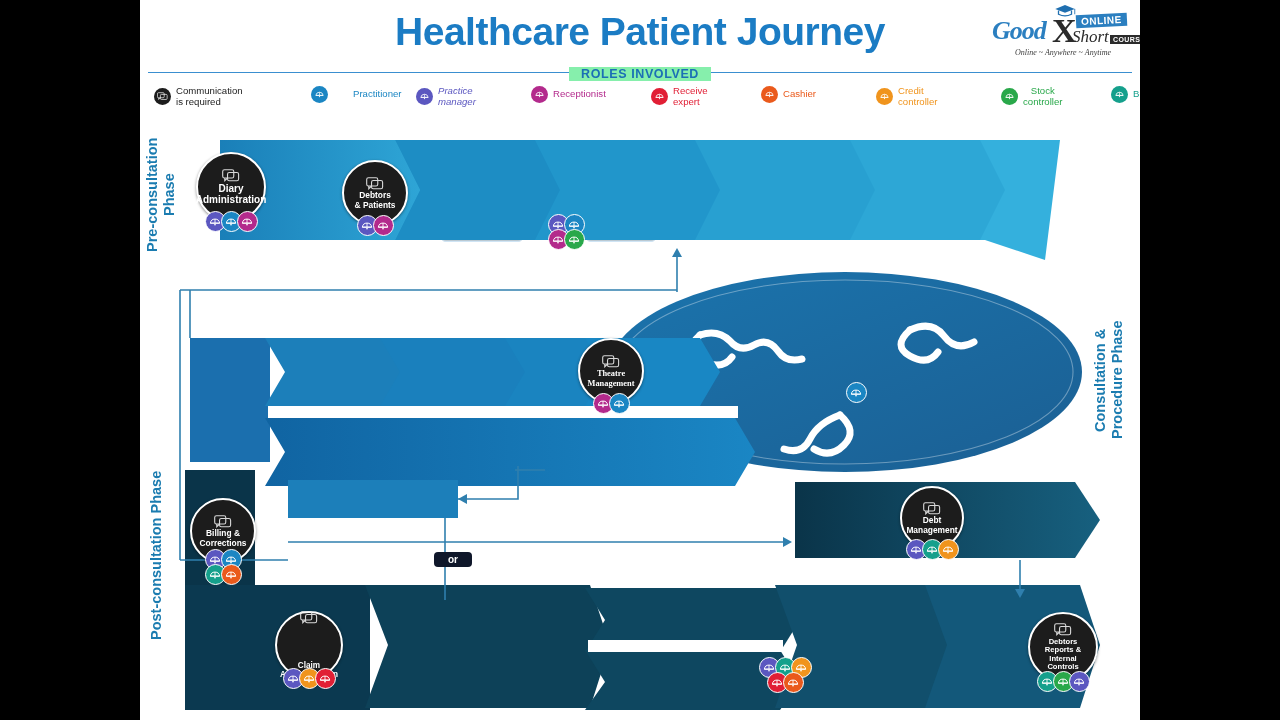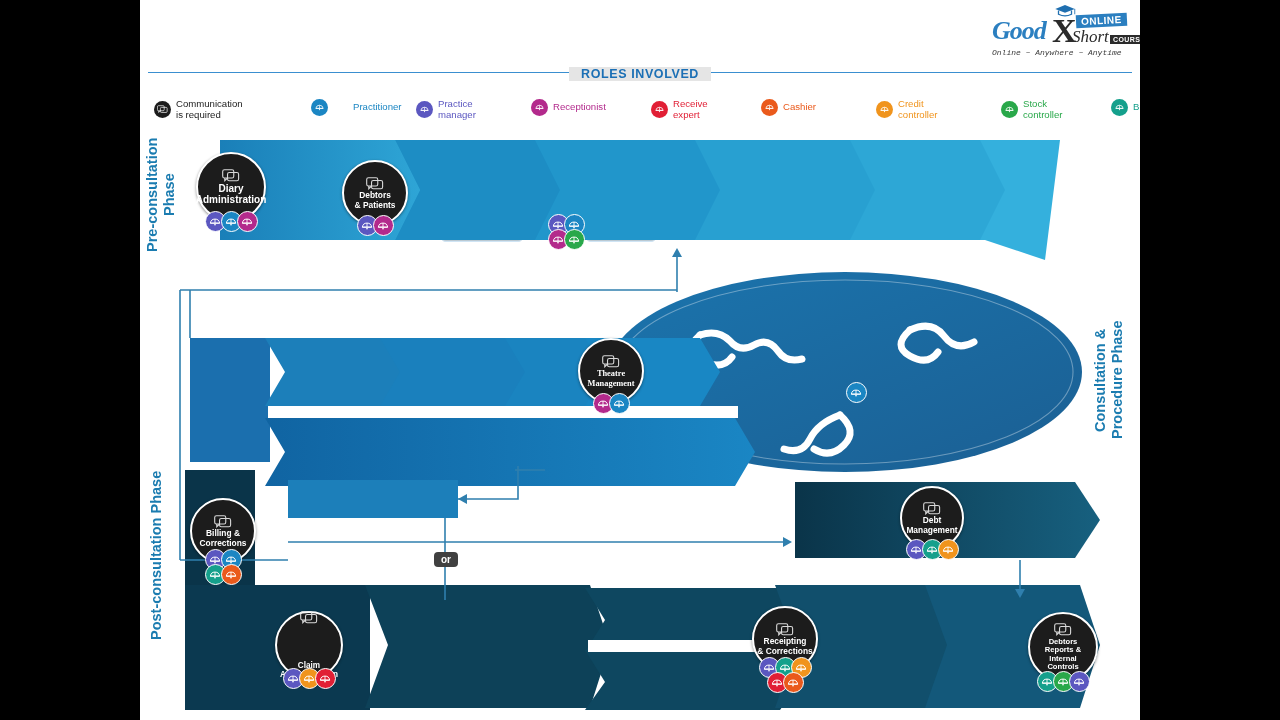--- a/index.html
+++ b/index.html
@@ -9,25 +9,25 @@
   #canvas { position:absolute; left:140px; top:0; width:1000px; height:720px;
             background:#ffffff; overflow:hidden; }
 
   
   .title { position:absolute; left:0; top:10px; width:1000px; text-align:center;
            font-size:39px; font-weight:bold; color:#1b7cc4; letter-spacing:-0.5px;
            font-family:"Liberation Sans", sans-serif; }
   .roles-rule { position:absolute; left:8px; top:72px; width:984px; height:1px;
                 background:#3a8fd0; }
   .roles-label { position:absolute; left:0; top:64px; width:1000px; text-align:center; }
-  .roles-label span { background:#e5e5e5; padding:0 12px; font-size:12.5px; font-weight:bold;
+  .roles-label span { background:#86efac; padding:0 12px; font-size:12.5px; font-weight:bold;
                       color:#1b6fb5; letter-spacing:.6px; }
 
   .legend { position:absolute; left:6px; top:82px; width:990px; height:30px; }
-  .leg { position:absolute; display:flex; align-items:center; gap:5px;margin-top:13px; }
+  .leg { position:absolute; display:flex; align-items:center; gap:5px; }
   .leg .lbl { font-size:9.6px; line-height:1.12; white-space:pre-line; }
   .rolecirc { width:17px; height:17px; border-radius:50%; flex:0 0 auto;
               display:flex; align-items:center; justify-content:center; }
   .rolecirc svg { width:11px; height:11px; }
 
   
   .logo { position:absolute; right:6px; top:4px; width:142px; height:62px; }
   .logo .good { position:absolute; left:0; top:12px; font-size:26px; font-weight:bold;
                 color:#2b7fc0; font-style:italic; letter-spacing:-1px;
                 font-family:"Liberation Serif", serif; }
@@ -35,22 +35,22 @@
                  font-weight:bold; font-family:"Liberation Serif", serif; }
   .logo .cap { position:absolute; left:62px; top:0px; width:22px; height:13px; }
   .logo .online { position:absolute; left:84px; top:10px; background:#2b7fc0; color:#fff;
                   font-size:10px; font-weight:bold; padding:1px 5px; letter-spacing:.5px;
                   transform:rotate(-3deg); }
   .logo .short { position:absolute; left:80px; top:23px; font-size:17px; color:#2b2b2b;
                  font-style:italic; font-family:"Liberation Serif", serif; }
   .logo .courses { position:absolute; left:118px; top:31px; background:#2b2b2b; color:#fff;
                    font-size:7px; font-weight:bold; padding:1px 3px; letter-spacing:.4px; }
   .logo .tag { position:absolute; left:0; top:44px; width:142px; font-size:8px;
-               font-style:italic; color:#3a3a3a; text-align:left;
-               font-family:Liberation Mono, monospace; }
+               font-style:italic; color:#3a3a3a; text-align:center;
+               font-family:Liberation Serif, serif; }
 
   
   .sidelabel { position:absolute; font-size:14.5px; font-weight:bold; color:#1b7cb0;
                line-height:1.15; white-space:pre-line; }
   .vert-up { writing-mode:vertical-rl; transform:rotate(180deg); text-align:center; }
   .chev-text { position:absolute; color:#fff; text-align:center; line-height:1.16; }
 
   .badge { position:absolute; border:1px solid #cfe4f4; border-radius:8px;
            font-size:9.2px; color:#eaf4fc; padding:0px 5px; white-space:nowrap;
            background:rgba(10,60,95,.28); }
@@ -63,32 +63,33 @@
          box-shadow:0 1px 3px rgba(0,0,0,.45); }
   .hub .chatico { width:18px; height:14px; margin-bottom:1px; opacity:.92; }
   .hub .hublbl { color:#fff; font-size:8.6px; font-weight:bold; line-height:1.08;
                  text-align:center; white-space:pre-line; padding:0 2px; }
   .pips { position:absolute; display:flex; z-index:7; }
   .pip { width:21px; height:21px; border-radius:50%; border:1.5px solid #fff;
          margin-left:-5px; display:flex; align-items:center; justify-content:center; }
   .pip:first-child { margin-left:0; }
   .pip svg { width:14px; height:14px; }
 
-  .orbox { position:absolute; background:#404040; color:#fff; font-size:10px;
-           font-weight:bold; border-radius:4px; padding:2px 7px; z-index:8; }
+  .orbox { position:absolute; background:#0f172a; color:#fff; font-size:10px;
+           font-weight:bold; border-radius:4px; padding:2px 14px; z-index:8; }
 
   svg.wire { position:absolute; left:0; top:0; width:1000px; height:720px;
              pointer-events:none; z-index:3; }
   .lyr { position:absolute; left:0; top:0; width:1000px; height:720px; }
 </style>
 </head>
 <body>
 <div id="stage">
 <div id="canvas">
 
+<div class="title">Healthcare Patient Journey</div>
 
 <div class="roles-rule"></div>
 <div class="roles-label">
   <span>ROLES INVOLVED</span>
 </div>
 
 <div class="logo">
   <div class="good">Good</div>
   <div class="xmark">X</div>
   <svg class="cap" viewBox="0 0 40 24">
@@ -127,21 +128,21 @@
         </div>
         <div class="leg" style="left: 270px; top: 4px;">
           <div class="rolecirc" style="background: rgb(91, 87, 192);">
             <svg viewBox="0 0 24 24">
               <path d="M4 14 q1-7 8-7 q7 0 8 7 z" fill="none" stroke="#fff" stroke-width="1.7"></path>
               <path d="M4 14 h16" stroke="#fff" stroke-width="1.7"></path>
               <path d="M12 7 v7" stroke="#fff" stroke-width="1.5"></path>
               <circle cx="12" cy="16.5" r="1.4" fill="#fff"></circle>
             </svg>
           </div>
-          <div class="lbl" style="color: rgb(91, 87, 192);">Practice
+          <div class="lbl" style="color: rgb(91, 87, 192); font-style: italic;">Practice
 manager</div>
         </div>
         <div class="leg" style="left: 385px; top: 4px;">
           <div class="rolecirc" style="background: rgb(179, 42, 140);">
             <svg viewBox="0 0 24 24">
               <path d="M4 14 q1-7 8-7 q7 0 8 7 z" fill="none" stroke="#fff" stroke-width="1.7"></path>
               <path d="M4 14 h16" stroke="#fff" stroke-width="1.7"></path>
               <path d="M12 7 v7" stroke="#fff" stroke-width="1.5"></path>
               <circle cx="12" cy="16.5" r="1.4" fill="#fff"></circle>
             </svg>
@@ -185,21 +186,21 @@
         </div>
         <div class="leg" style="left: 855px; top: 4px;">
           <div class="rolecirc" style="background: rgb(41, 168, 74);">
             <svg viewBox="0 0 24 24">
               <path d="M4 14 q1-7 8-7 q7 0 8 7 z" fill="none" stroke="#fff" stroke-width="1.7"></path>
               <path d="M4 14 h16" stroke="#fff" stroke-width="1.7"></path>
               <path d="M12 7 v7" stroke="#fff" stroke-width="1.5"></path>
               <circle cx="12" cy="16.5" r="1.4" fill="#fff"></circle>
             </svg>
           </div>
-          <div class="lbl" style="color: rgb(41, 168, 74);">Stock
+          <div class="lbl" style="color: rgb(41, 168, 74); text-align: center;">Stock
 controller</div>
         </div>
         <div class="leg" style="left: 965px; top: 4px;">
           <div class="rolecirc" style="background: rgb(21, 160, 140);">
             <svg viewBox="0 0 24 24">
               <path d="M4 14 q1-7 8-7 q7 0 8 7 z" fill="none" stroke="#fff" stroke-width="1.7"></path>
               <path d="M4 14 h16" stroke="#fff" stroke-width="1.7"></path>
               <path d="M12 7 v7" stroke="#fff" stroke-width="1.5"></path>
               <circle cx="12" cy="16.5" r="1.4" fill="#fff"></circle>
             </svg>
@@ -634,29 +635,20 @@
           </div>
           <div class="pip" style="background: rgb(225, 31, 53);">
             <svg viewBox="0 0 24 24">
               <path d="M4 14 q1-7 8-7 q7 0 8 7 z" fill="none" stroke="#fff" stroke-width="1.7"></path>
               <path d="M4 14 h16" stroke="#fff" stroke-width="1.7"></path>
               <path d="M12 7 v7" stroke="#fff" stroke-width="1.5"></path>
               <circle cx="12" cy="16.5" r="1.4" fill="#fff"></circle>
             </svg>
           </div>
         </div>
-        <div class="hub" style="left: 612px; top: 606px; width: 66px; height: 66px;">
-          <div class="chatico"><svg viewBox="0 0 26 20">
-              <rect x="1" y="1" width="16" height="12" rx="2.5" fill="none" stroke="#e8e8e8" stroke-width="1.6"></rect>
-              <rect x="8" y="5" width="16" height="12" rx="2.5" fill="none" stroke="#e8e8e8" stroke-width="1.6"></rect>
-              <path d="M4 13 l0 4 l4 -4" fill="none" stroke="#e8e8e8" stroke-width="1.6"></path>
-            </svg></div>
-          <div class="hublbl" style="font-size: 8.4px;">Receipting
-&amp; Corrections</div>
-        </div>
         <div class="pips" style="left: 618.5px; top: 657px;">
           <div class="pip" style="background: rgb(91, 87, 192);">
             <svg viewBox="0 0 24 24">
               <path d="M4 14 q1-7 8-7 q7 0 8 7 z" fill="none" stroke="#fff" stroke-width="1.7"></path>
               <path d="M4 14 h16" stroke="#fff" stroke-width="1.7"></path>
               <path d="M12 7 v7" stroke="#fff" stroke-width="1.5"></path>
               <circle cx="12" cy="16.5" r="1.4" fill="#fff"></circle>
             </svg>
           </div>
           <div class="pip" style="background: rgb(21, 160, 140);">

